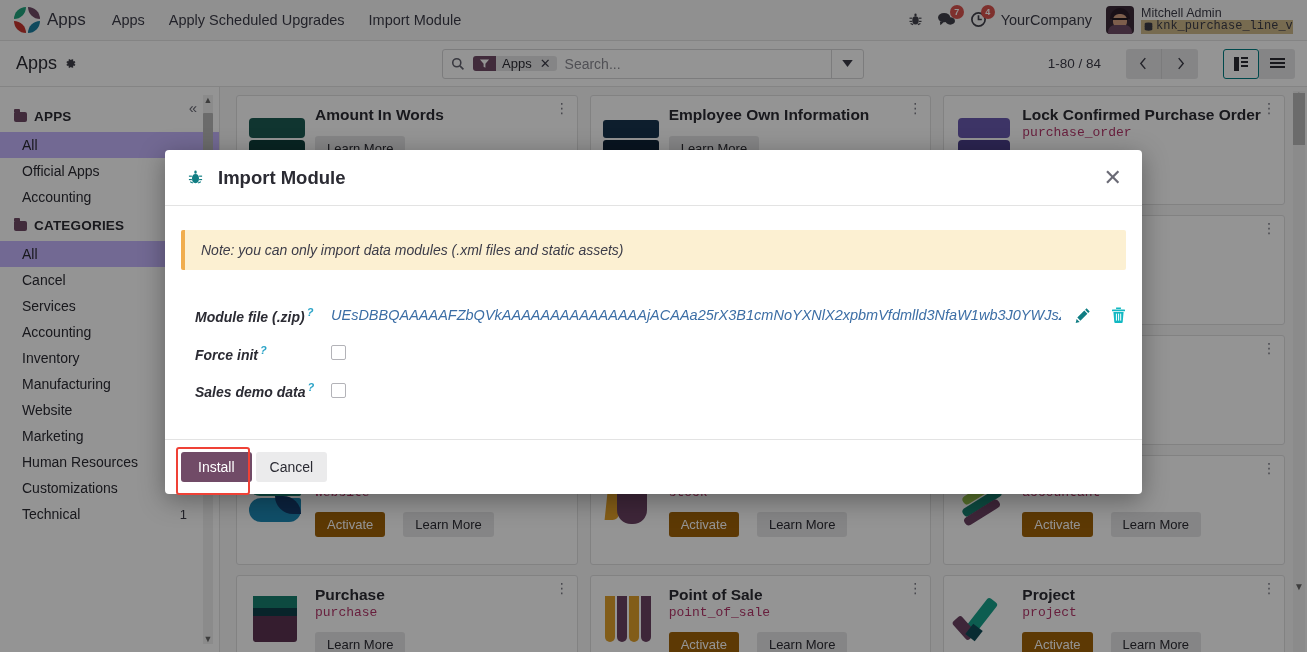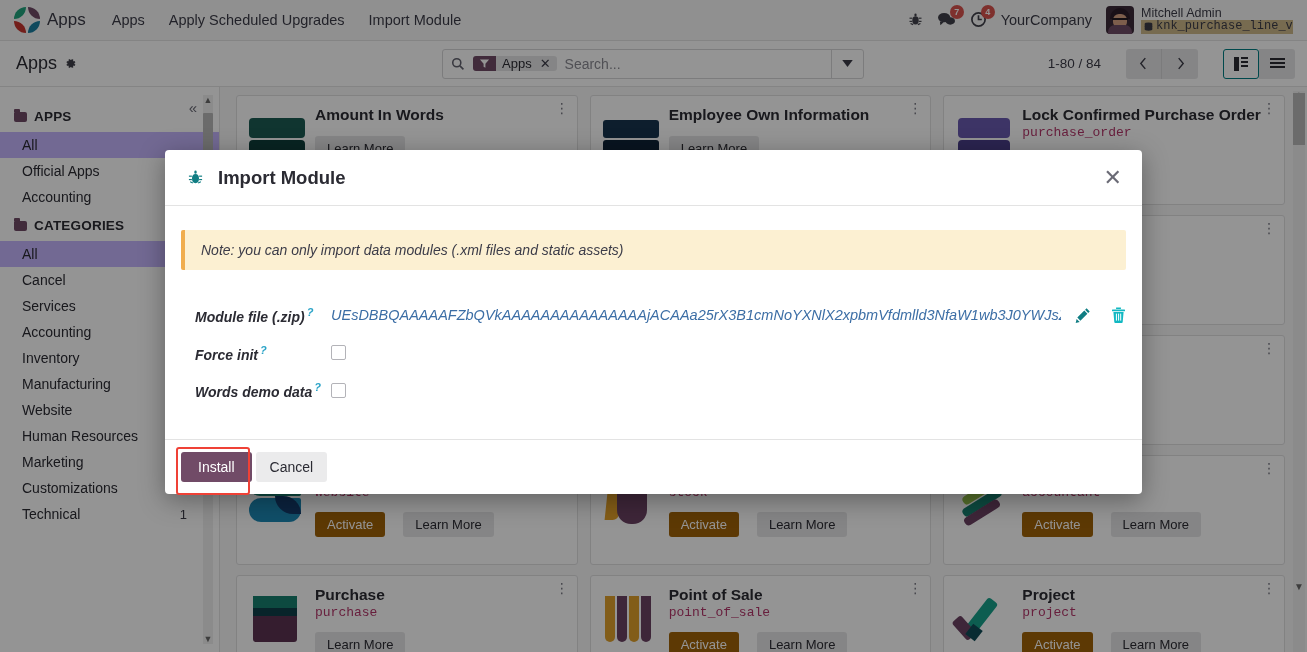--- a/index.html
+++ b/index.html
@@ -440,26 +440,26 @@
       </div>
       <div class="sb-item">
         <span>Manufacturing</span>
         <span class="sb-count"></span>
       </div>
       <div class="sb-item">
         <span>Website</span>
         <span class="sb-count"></span>
       </div>
       <div class="sb-item">
+        <span>Marketing</span>
+        <span class="sb-count">8</span>
+      </div>
+      <div class="sb-item">
         <span>Human Resources</span>
         <span class="sb-count">16</span>
-      </div>
-      <div class="sb-item">
-        <span>Marketing</span>
-        <span class="sb-count">8</span>
       </div>
       <div class="sb-item">
         <span>Customizations</span>
         <span class="sb-count">1</span>
       </div>
       <div class="sb-item">
         <span>Technical</span>
         <span class="sb-count">1</span>
       </div>
 
@@ -773,21 +773,21 @@
         <div class="flabel">
           <span>Force init</span><span class="help">?</span>
         </div>
         <div class="fvalue">
           <span class="chk"></span>
         </div>
       </div>
 
       <div class="frow">
         <div class="flabel">
-          <span>Words demo data</span><span class="help">?</span>
+          <span>Sales demo data</span><span class="help">?</span>
         </div>
         <div class="fvalue">
           <span class="chk"></span>
         </div>
       </div>
     </div>
   </div>
 
   <div class="modal-footer">
     <button class="btn-install">Install</button>

